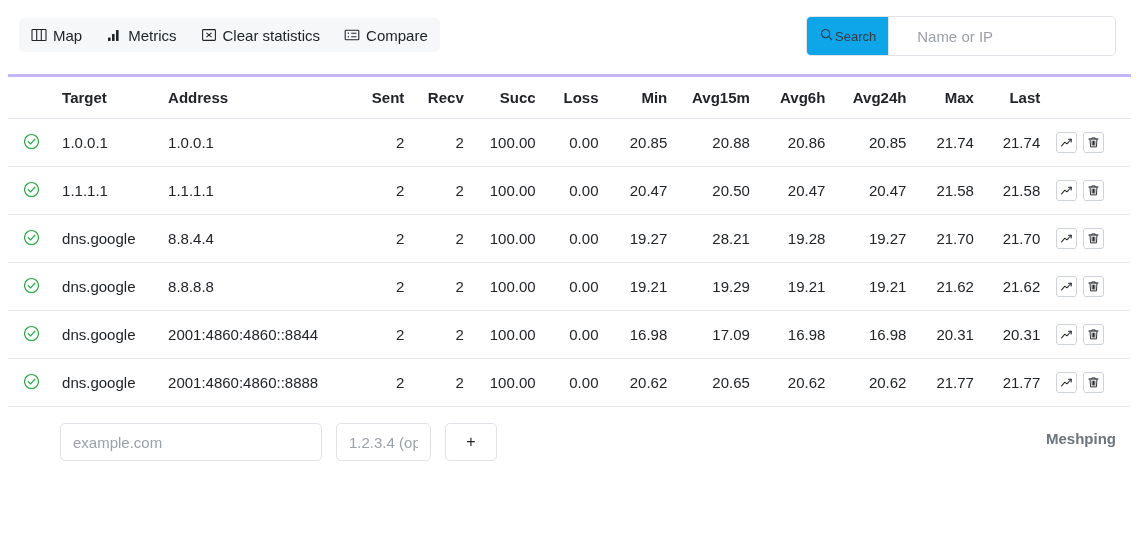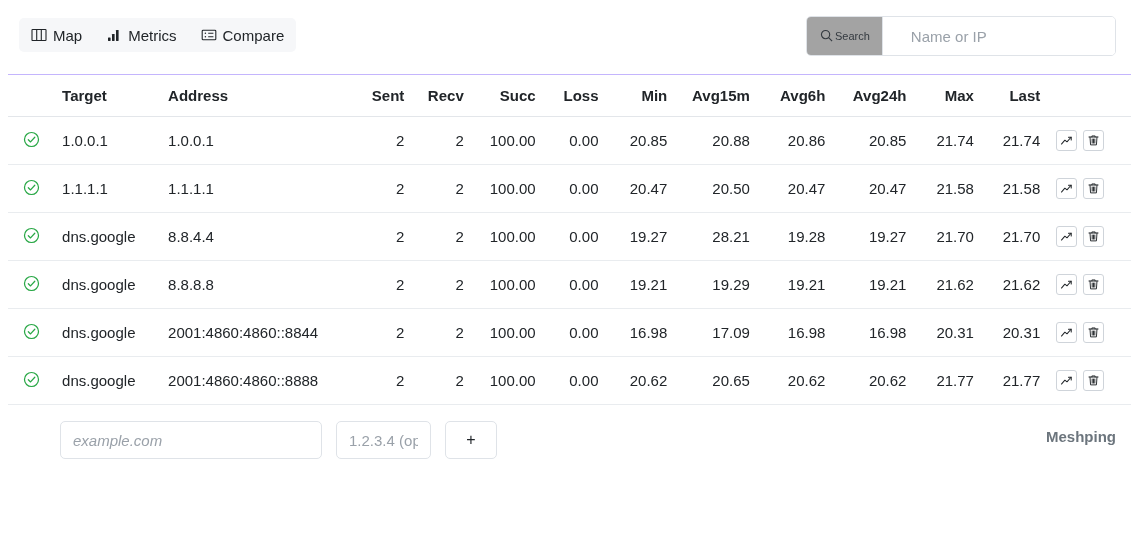--- a/index.html
+++ b/index.html
@@ -84,22 +84,22 @@
     background: #fff;
     width: 310px;
     height: 40px;
     box-sizing: border-box;
   }
   .search-addon {
     display: flex;
     align-items: center;
     gap: 1px;
     padding: 0 12px;
-    background: #a3a3a3;
-    font-size: 11px;
+    background: #0ea5e9;
+    font-size: 13px;
     color: #343a40;
     border-right: 1px solid #dfe3e8;
     cursor: pointer;
     white-space: nowrap;
   }
   .search-input {
     flex: 1;
     border: 0;
     outline: none;
     padding: 0 28px;
@@ -114,21 +114,21 @@
   table.ping-table {
     width: 100%;
     border-collapse: collapse;
     margin-top: 16px;
     font-size: 15px;
   }
   table.ping-table thead th {
     font-weight: bold;
     color: #212529;
     padding: 12px 8px;
-    border-top: 1px solid #c4b5fd;
+    border-top: 3px solid #c4b5fd;
     border-bottom: 1px solid #e3e6ea;
     white-space: nowrap;
   }
   table.ping-table tbody td {
     padding: 13px 8px;
     border-bottom: 1px solid #e9ecef;
     white-space: nowrap;
     color: #212529;
   }
 
@@ -181,21 +181,21 @@
     border: 1px solid #dfe3e8;
     border-radius: 5px;
     padding: 0 12px;
     font-size: 15px;
     font-family: "Liberation Sans", sans-serif;
     color: #212529;
     outline: none;
     background: #fff;
   }
   .fld::placeholder { color: #9aa1a9; }
-  .fld-name { width: 262px; font-style: italic; }
+  .fld-name { width: 262px; }
   .fld-addr { width: 95px; }
   .add-btn {
     width: 52px;
     height: 38px;
     box-sizing: border-box;
     border: 1px solid #dfe3e8;
     border-radius: 5px;
     background: #fff;
     font-size: 16px;
     color: #212529;
@@ -238,20 +238,30 @@
         <span class="ic">
           <svg width="16" height="16" viewBox="0 0 16 16" fill="#212529">
             <rect x="2" y="10.5" width="2.6" height="3.5" rx="0.4"></rect>
             <rect x="6" y="7" width="2.6" height="7" rx="0.4"></rect>
             <rect x="10" y="3" width="2.6" height="11" rx="0.4"></rect>
           </svg>
         </span>
         <span>Metrics</span>
       </button>
 
+      <button class="tool-btn">
+        <span class="ic">
+          <svg width="16" height="16" viewBox="0 0 16 16" fill="none" stroke="#212529" stroke-width="1.1">
+            <rect x="1.6" y="2.6" width="12.8" height="10.8" rx="0.8"></rect>
+            <line x1="5.4" y1="5.8" x2="10.6" y2="10.2"></line>
+            <line x1="10.6" y1="5.8" x2="5.4" y2="10.2"></line>
+          </svg>
+        </span>
+        <span>Clear statistics</span>
+      </button>
 
       <button class="tool-btn">
         <span class="ic">
           <svg width="16" height="16" viewBox="0 0 16 16" fill="none" stroke="#212529" stroke-width="1.1">
             <rect x="1.2" y="3.2" width="13.6" height="9.6" rx="0.9"></rect>
             <line x1="7.2" y1="6.3" x2="12.4" y2="6.3"></line>
             <line x1="7.2" y1="9.7" x2="12.4" y2="9.7"></line>
             <circle cx="4.4" cy="6.3" r="0.75" fill="#212529" stroke="none"></circle>
             <circle cx="4.4" cy="9.7" r="0.75" fill="#212529" stroke="none"></circle>
           </svg>

